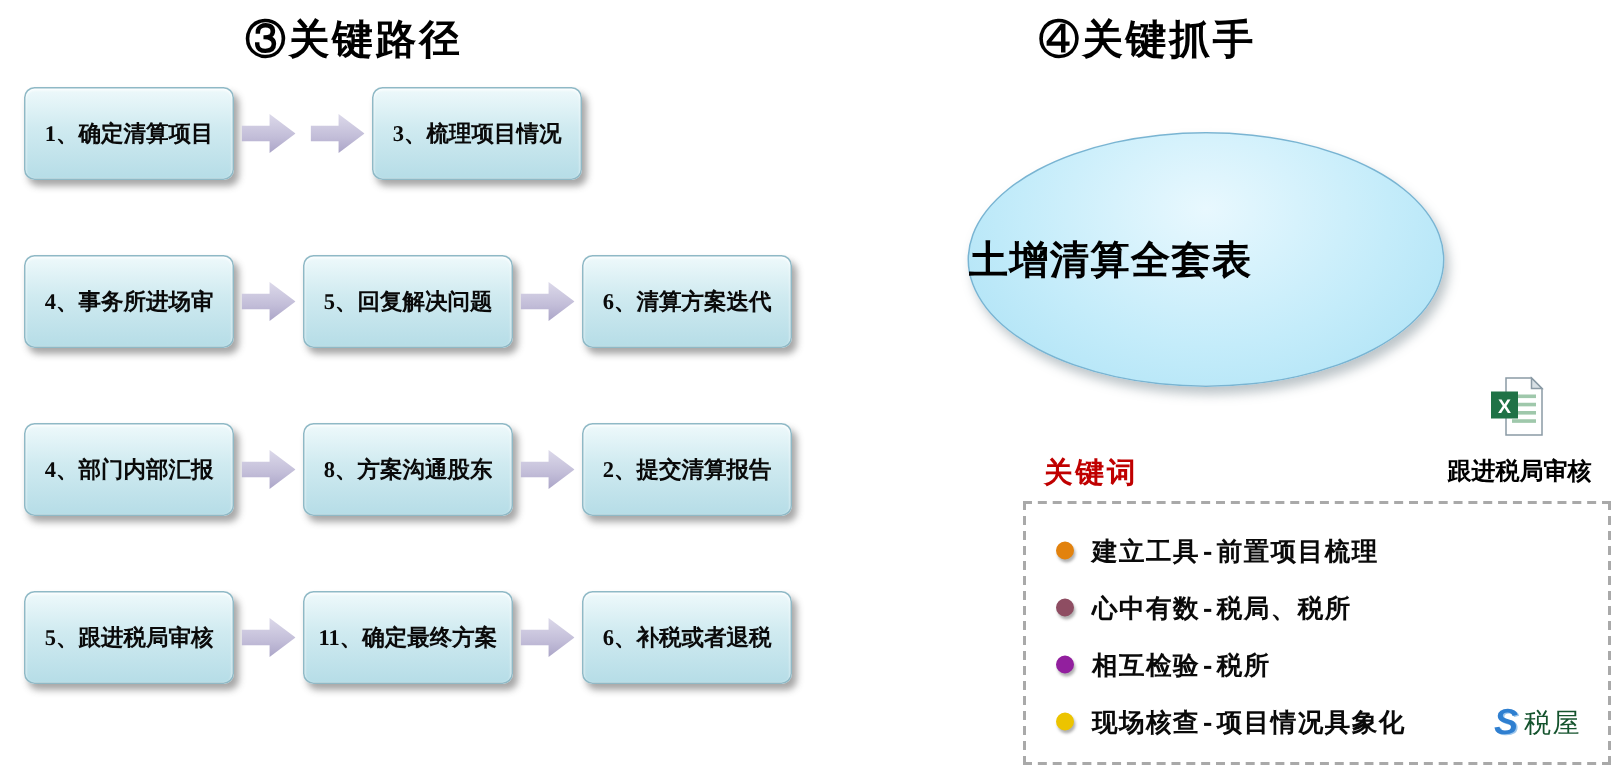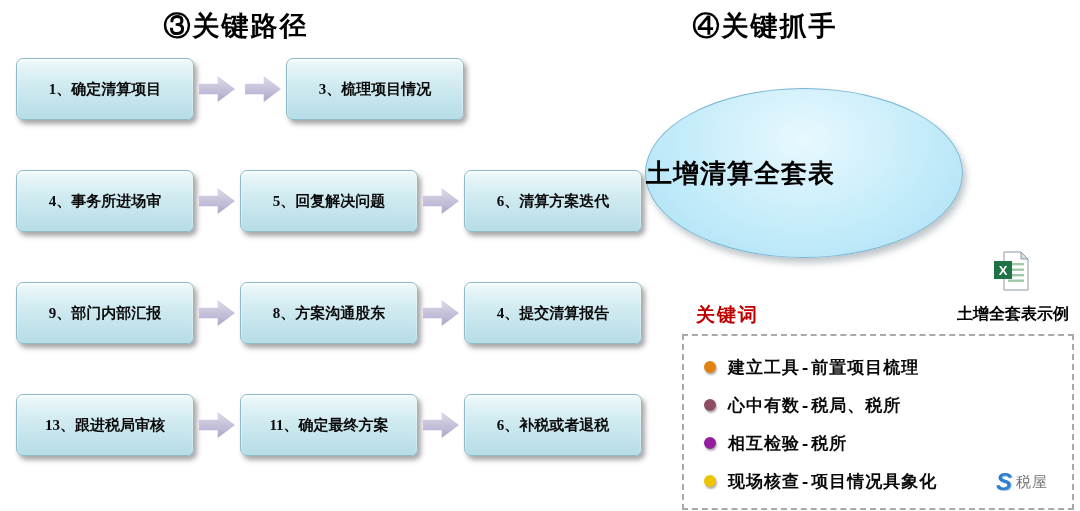--- a/index.html
+++ b/index.html
@@ -16,21 +16,21 @@
     font-size: 27px; font-weight: bold; color: #000;
     letter-spacing: 2px;
   }
   .left-section .section-title { width: 440px; text-align: center; }
 
   .flow-grid { margin-top: 14px; }
   .flow-row { display: flex; align-items: center; }
   .flow-row + .flow-row { margin-top: 50px; }
 
   .flow-box {
-    width: 178px; height: 62px; flex: none;
+    width: 140px; height: 62px; flex: none;
     display: flex; align-items: center; justify-content: center;
     text-align: center;
     font-family: "Liberation Serif", serif;
     font-size: 15px; font-weight: bold; color: #0a0a0a;
     background: linear-gradient(180deg, #eef9fb 0%, #cfeaf0 45%, #b6dde7 100%);
     border: 1px solid #8fb9c6;
     border-radius: 7px;
     box-shadow: 3px 4px 5px rgba(60,60,60,0.45), inset 0 1px 2px #ffffff;
     padding: 2px 4px;
   }
@@ -94,21 +94,21 @@
 
   .site-logo {
     position: absolute; left: 356px; top: 462px;
     display: flex; align-items: center; gap: 4px;
   }
   .logo-s {
     font-size: 24px; font-weight: bold; font-style: italic;
     color: #2f7fd0; line-height: 1;
     text-shadow: 1px 1px 0 #9cc6ec;
   }
-  .logo-text { font-size: 15px; color: #737373; letter-spacing: 1px; }
+  .logo-text { font-size: 18px; color: #14532d; letter-spacing: 1px; }
 </style>
 </head>
 <body>
 
 <div class="canvas">
 
   <div class="left-section">
     <div class="section-title">③关键路径</div>
 
     <div class="flow-grid">
@@ -130,33 +130,33 @@
             <div class="flow-arrow"></div>
           </div>
         <div class="flow-box">5、回复解决问题</div>
         <div class="flow-arrow-slot">
             <div class="flow-arrow"></div>
           </div>
         <div class="flow-box">6、清算方案迭代</div>
       </div>
 
       <div class="flow-row">
-        <div class="flow-box">9、部门内部汇报</div>
+        <div class="flow-box">4、部门内部汇报</div>
         <div class="flow-arrow-slot">
             <div class="flow-arrow"></div>
           </div>
         <div class="flow-box">8、方案沟通股东</div>
         <div class="flow-arrow-slot">
             <div class="flow-arrow"></div>
           </div>
-        <div class="flow-box">4、提交清算报告</div>
-      </div>
-
-      <div class="flow-row">
-        <div class="flow-box">13、跟进税局审核</div>
+        <div class="flow-box">2、提交清算报告</div>
+      </div>
+
+      <div class="flow-row">
+        <div class="flow-box">5、跟进税局审核</div>
         <div class="flow-arrow-slot">
             <div class="flow-arrow"></div>
           </div>
         <div class="flow-box">11、确定最终方案</div>
         <div class="flow-arrow-slot">
             <div class="flow-arrow"></div>
           </div>
         <div class="flow-box">6、补税或者退税</div>
       </div>
 
@@ -179,21 +179,21 @@
         <g fill="#9fc8ab">
           <rect x="16" y="13" width="16" height="2.4"></rect>
           <rect x="16" y="18.5" width="16" height="2.4"></rect>
           <rect x="16" y="24" width="16" height="2.4"></rect>
           <rect x="16" y="29.5" width="16" height="2.4"></rect>
         </g>
         <rect x="2" y="11" width="18" height="18" fill="#1f7246"></rect>
         <text x="11" y="25" fill="#ffffff" font-size="13" font-weight="bold" text-anchor="middle" font-family="Liberation Sans, sans-serif">X</text>
       </svg>
     </div>
-    <div class="excel-caption">土增全套表示例</div>
+    <div class="excel-caption">跟进税局审核</div>
 
     <div class="dashed-box">
       <div class="bullet-item">
         <span class="bullet-ring" style="border-color: rgb(226, 130, 14);"></span>
         <span class="bullet-text">建立工具-前置项目梳理</span>
       </div>
       <div class="bullet-item">
         <span class="bullet-ring" style="border-color: rgb(142, 77, 98);"></span>
         <span class="bullet-text">心中有数-税局、税所</span>
       </div>

